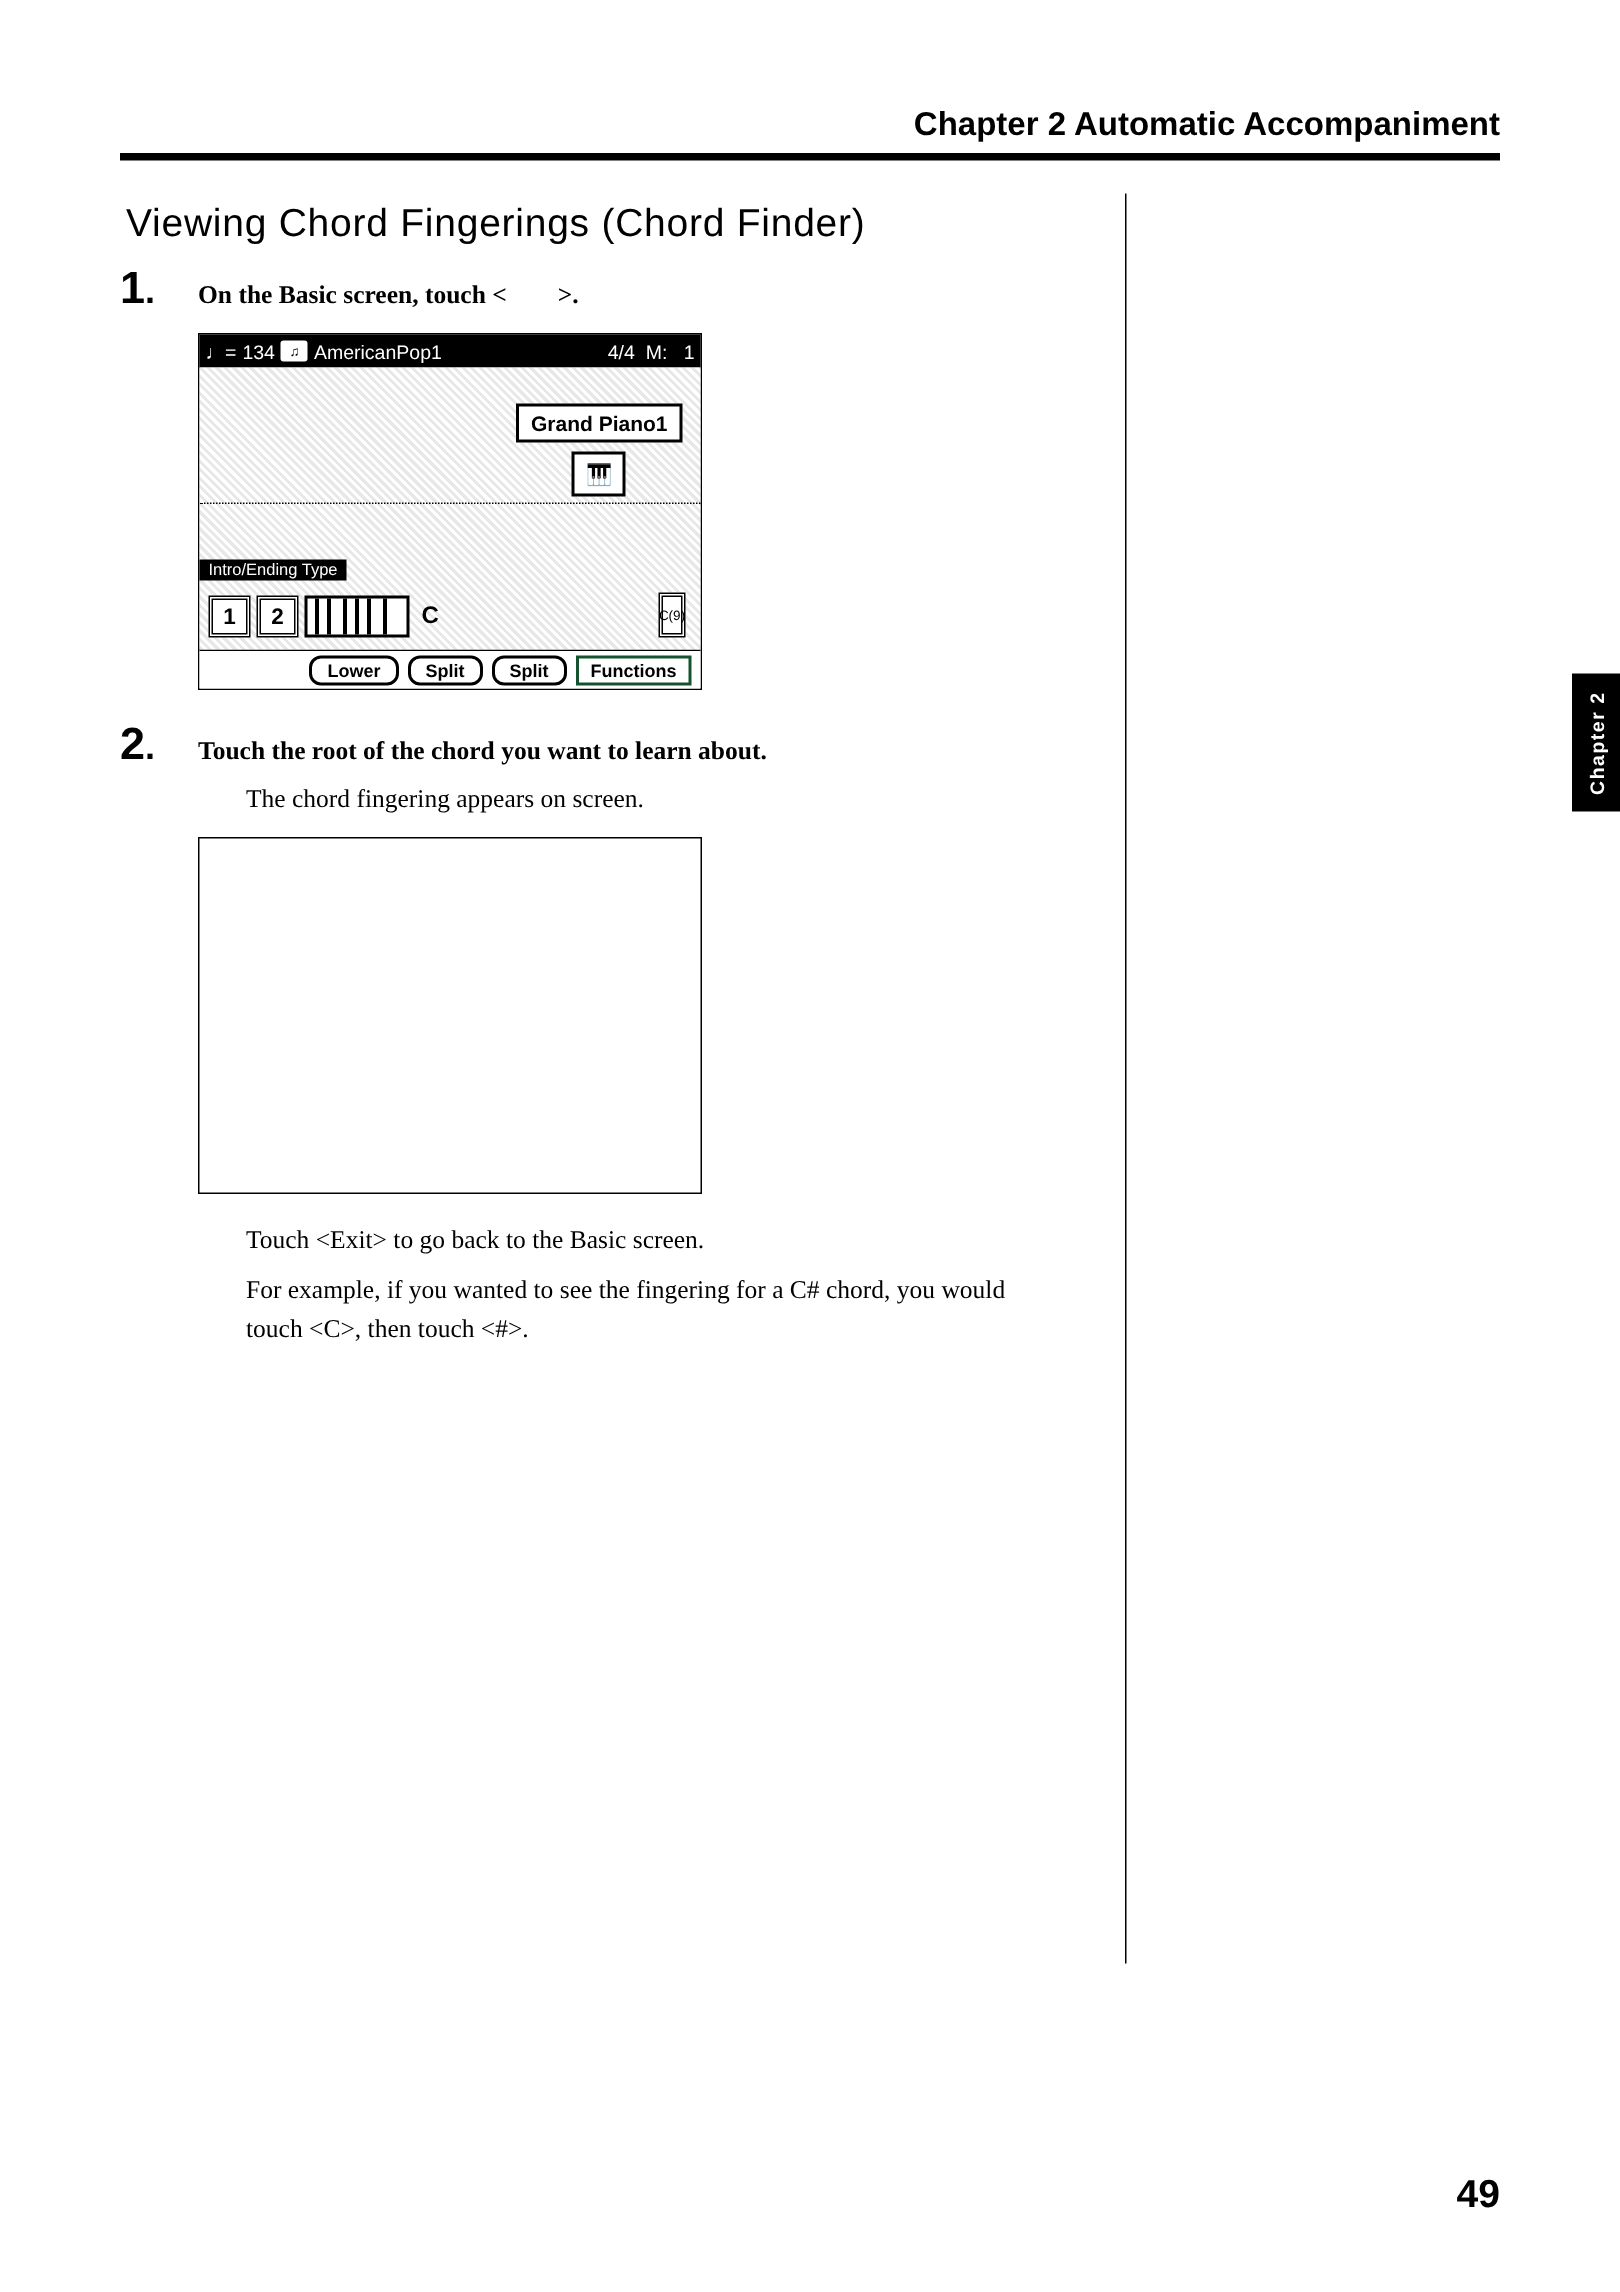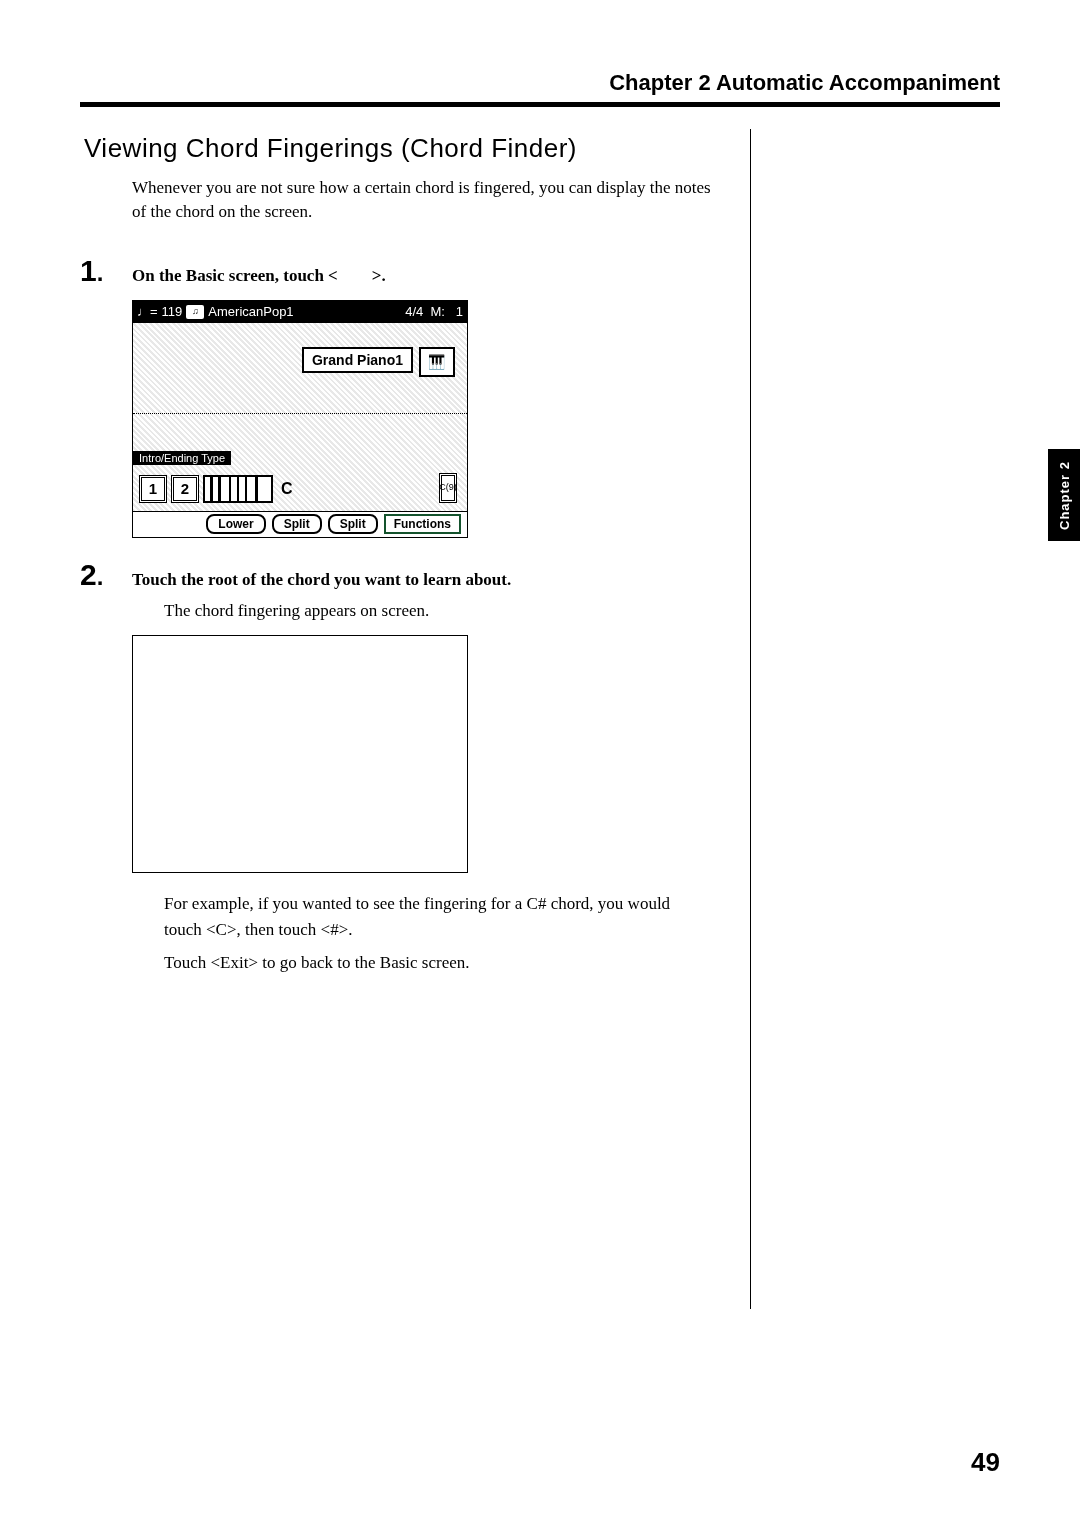--- a/index.html
+++ b/index.html
@@ -20,21 +20,21 @@
   .step-body { margin-left: 52px; font-size: 17px; line-height: 1.5; margin-top: 6px; max-width: 580px; }
   .step-body p { margin-bottom: 8px; margin-left: 32px; }
 
   .screen { width: 336px; height: 238px; margin: 12px 0 20px 52px; border: 1.5px solid #000; background: #fff; font-family: 'Arial Narrow', Arial, sans-serif; color:#000; }
   .screen-inner { width:100%; height:100%; display:flex; flex-direction:column; }
   .scr-top { height:22px; background:#000; color:#fff; display:flex; align-items:center; font-size:13px; padding:0 4px; }
   .scr-top .left { display:flex; align-items:center; gap:4px; }
   .scr-top .notes-icon { width:18px; height:14px; background:#fff; border-radius:2px; display:flex; align-items:center; justify-content:center; color:#000; font-size:9px; line-height:1; }
   .scr-top .spacer { flex:1; }
   .scr-mid { flex:1; position:relative; background:repeating-linear-gradient(45deg,#e8e8e8 0 2px,#fff 2px 4px); }
-  .tone-box { position:absolute; top:24px; right:12px; display:flex; align-items:flex-start; gap:6px; }
+  .tone-box { position:absolute; top:24px; right:12px; display:flex; align-items:center; gap:6px;flex-direction:column; }
   .tone-label { background:#fff; border:2px solid #000; padding:3px 8px; font-size:14px; font-weight:bold; }
   .piano-icon { width:36px; height:30px; border:2px solid #000; background:#fff; display:flex; align-items:center; justify-content:center; font-size:14px; }
   .dotted-divider { position:absolute; left:0; right:0; top:90px; border-top:1.5px dotted #000; }
   .intro-label { position:absolute; left:0; bottom:46px; background:#000; color:#fff; font-size:11px; padding:1px 6px; }
   .type-row { position:absolute; left:6px; bottom:8px; display:flex; align-items:center; gap:4px; }
   .type-btn { width:28px; height:28px; border:3px double #000; background:#fff; display:flex; align-items:center; justify-content:center; font-weight:bold; font-size:15px; }
   .mini-kb { width:70px; height:28px; border:2px solid #000; background:linear-gradient(to right,#fff 0 8%,#000 8% 12%,#fff 12% 20%,#000 20% 24%,#fff 24% 36%,#000 36% 40%,#fff 40% 48%,#000 48% 52%,#fff 52% 60%,#000 60% 64%,#fff 64% 76%,#000 76% 80%,#fff 80% 100%); }
   .chord-letter { font-weight:bold; font-size:16px; margin-left:4px; }
   .chord-lookup { position:absolute; right:10px; bottom:8px; width:18px; height:30px; border:3px double #000; background:#fff; display:flex; align-items:center; justify-content:center; font-size:9px; text-align:center; line-height:1; }
   .scr-bot { height:26px; display:flex; align-items:center; justify-content:flex-end; gap:6px; padding:0 6px; background:#fff; border-top:1px solid #000; }
@@ -52,37 +52,36 @@
 <body>
 
 <div class="page">
   <div class="chapter-header">Chapter 2  Automatic Accompaniment</div>
   <div class="rule-thick"></div>
 
   <div class="content-wrap">
     <div class="main-col">
 
       <div class="section-title">Viewing Chord Fingerings (Chord Finder)</div>
-      <div class="intro">Whenever you are not sure how a certain chord is fingered, you can display the notes of the chord on the screen.</div>
 
       <div class="step">
         <div class="step-row">
           <div class="step-num"><span>1</span><span class="dot">.</span></div>
           <div class="step-head">
             <span>On the Basic screen, touch &lt;</span>&nbsp;&nbsp;&nbsp;&nbsp;&nbsp;&nbsp;&nbsp;&nbsp;<span>&gt;.</span>
           </div>
         </div>
       </div>
 
       <div class="screen">
         <div class="screen-inner">
           <div class="scr-top">
             <div class="left">
               <span>♩=</span>
-                <span>119</span>
+                <span>134</span>
               <span class="notes-icon">♫</span>
               <span>AmericanPop1</span>
             </div>
             <div class="spacer"></div>
             <span>4/4</span>&nbsp;&nbsp;
             <span>M:</span>&nbsp;&nbsp;&nbsp;
             <span>1</span>
           </div>
           <div class="scr-mid">
             <div class="tone-box">
@@ -114,22 +113,22 @@
           <div class="step-head">Touch the root of the chord you want to learn about.</div>
         </div>
         <div class="step-body">
           <p>The chord fingering appears on screen.</p>
         </div>
       </div>
 
       <div class="placeholder-box"></div>
 
       <div class="step-body">
+        <p>Touch &lt;Exit&gt; to go back to the Basic screen.</p>
         <p>For example, if you wanted to see the fingering for a C# chord, you would touch &lt;C&gt;, then touch &lt;#&gt;.</p>
-        <p>Touch &lt;Exit&gt; to go back to the Basic screen.</p>
       </div>
 
     </div>
     <div class="side-col">
       <div class="side-tab">
           <span>Chapter 2</span>
         </div>
     </div>
   </div>
 

